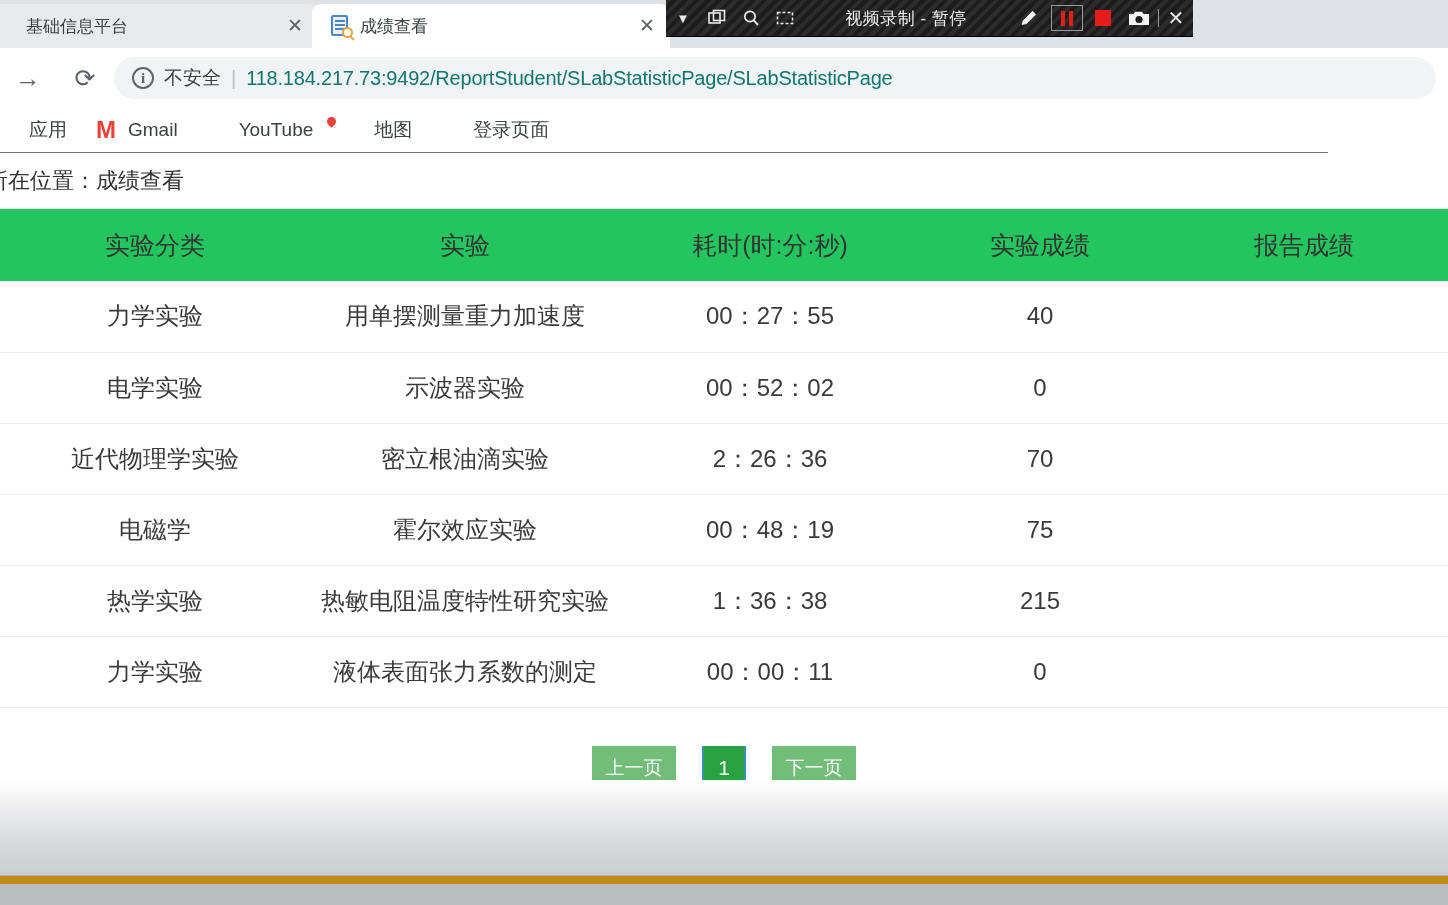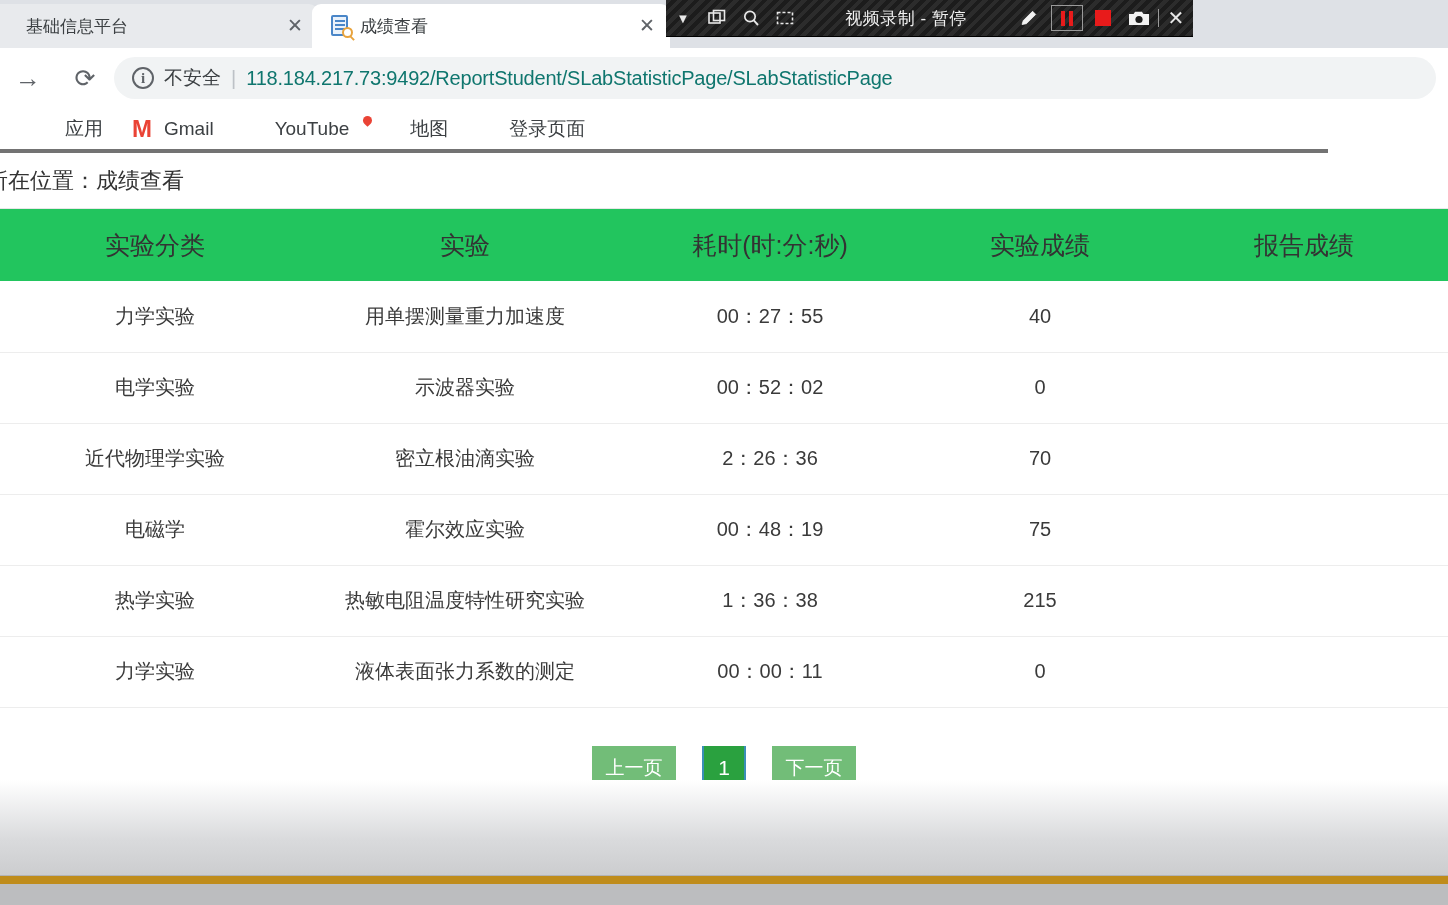--- a/index.html
+++ b/index.html
@@ -100,22 +100,21 @@
     font-family: "Liberation Serif", serif; font-weight: bold; flex: 0 0 22px;
   }
   .notsecure { margin-left: 10px; color: #3c4043; font-size: 19px; }
   .omni-sep { margin: 0 10px; color: #bdc1c6; }
   .omni-url { color: #0f766e; font-size: 20px; letter-spacing: -0.2px; }
 
   
   .bookmarks {
     position: absolute; left: 0; top: 108px; width: 1328px; height: 45px;
     background: #ffffff; display: flex; align-items: center;
-    border-bottom: 4px solid #737373;
-    padding-left: 36px;
+    border-bottom: 1px solid #737373;
   }
   .bm { display: flex; align-items: center; gap: 9px; margin-right: 26px;
         font-size: 19px; color: #3c4043; white-space: nowrap; }
   .bm:first-child { margin-left: -6px; }
   .bm-ic { width: 26px; height: 26px; position: relative; flex: 0 0 26px; }
   .ic-gmail { color:#ea4335; font-size:24px; font-weight:bold; line-height:26px;
               text-align:center; font-family:"Liberation Sans",sans-serif; }
   .ic-yt { width:26px; height:19px; background:#ff0000; border-radius:5px; margin-top:3px;
            position:relative; }
   .ic-yt::after{ content:""; position:absolute; left:10px; top:5px;
@@ -144,21 +143,21 @@
   }
   .breadcrumb-text { margin-left: -14px; }
 
   table.grid { width: 1448px; border-collapse: collapse; table-layout: fixed; }
   table.grid thead th {
     background: #22c55e; height: 72px;
     font-size: 25px; font-weight: normal; color: #333;
     border: none;
   }
   table.grid tbody td {
-    height: 71px; font-size: 20px; color: #3a3a3a; text-align: center;
+    height: 71px; font-size: 24px; color: #3a3a3a; text-align: center;
     border-bottom: 1px solid #ededed; font-weight: normal;
   }
   table.grid tbody tr:first-child td { border-top: none; }
   .col1 { width: 310px; }
   .col2 { width: 310px; }
   .col3 { width: 300px; }
   .col4 { width: 240px; }
   .col5 { width: 288px; }
 
   .pager {

